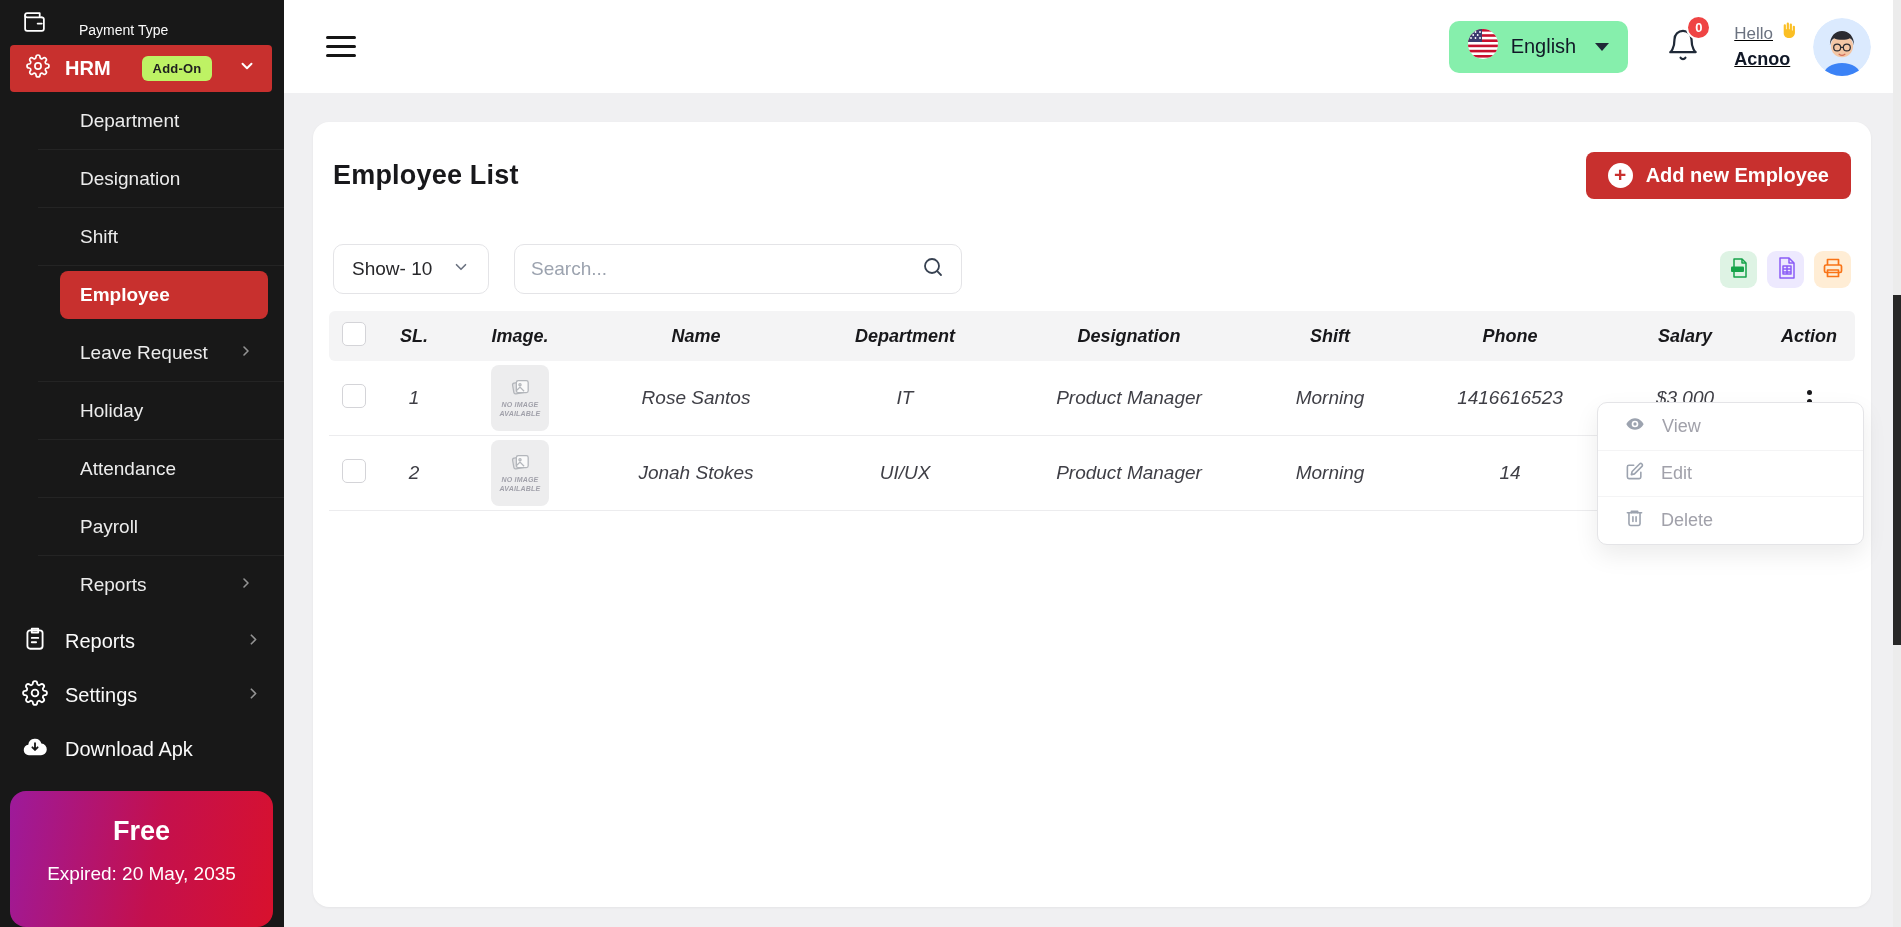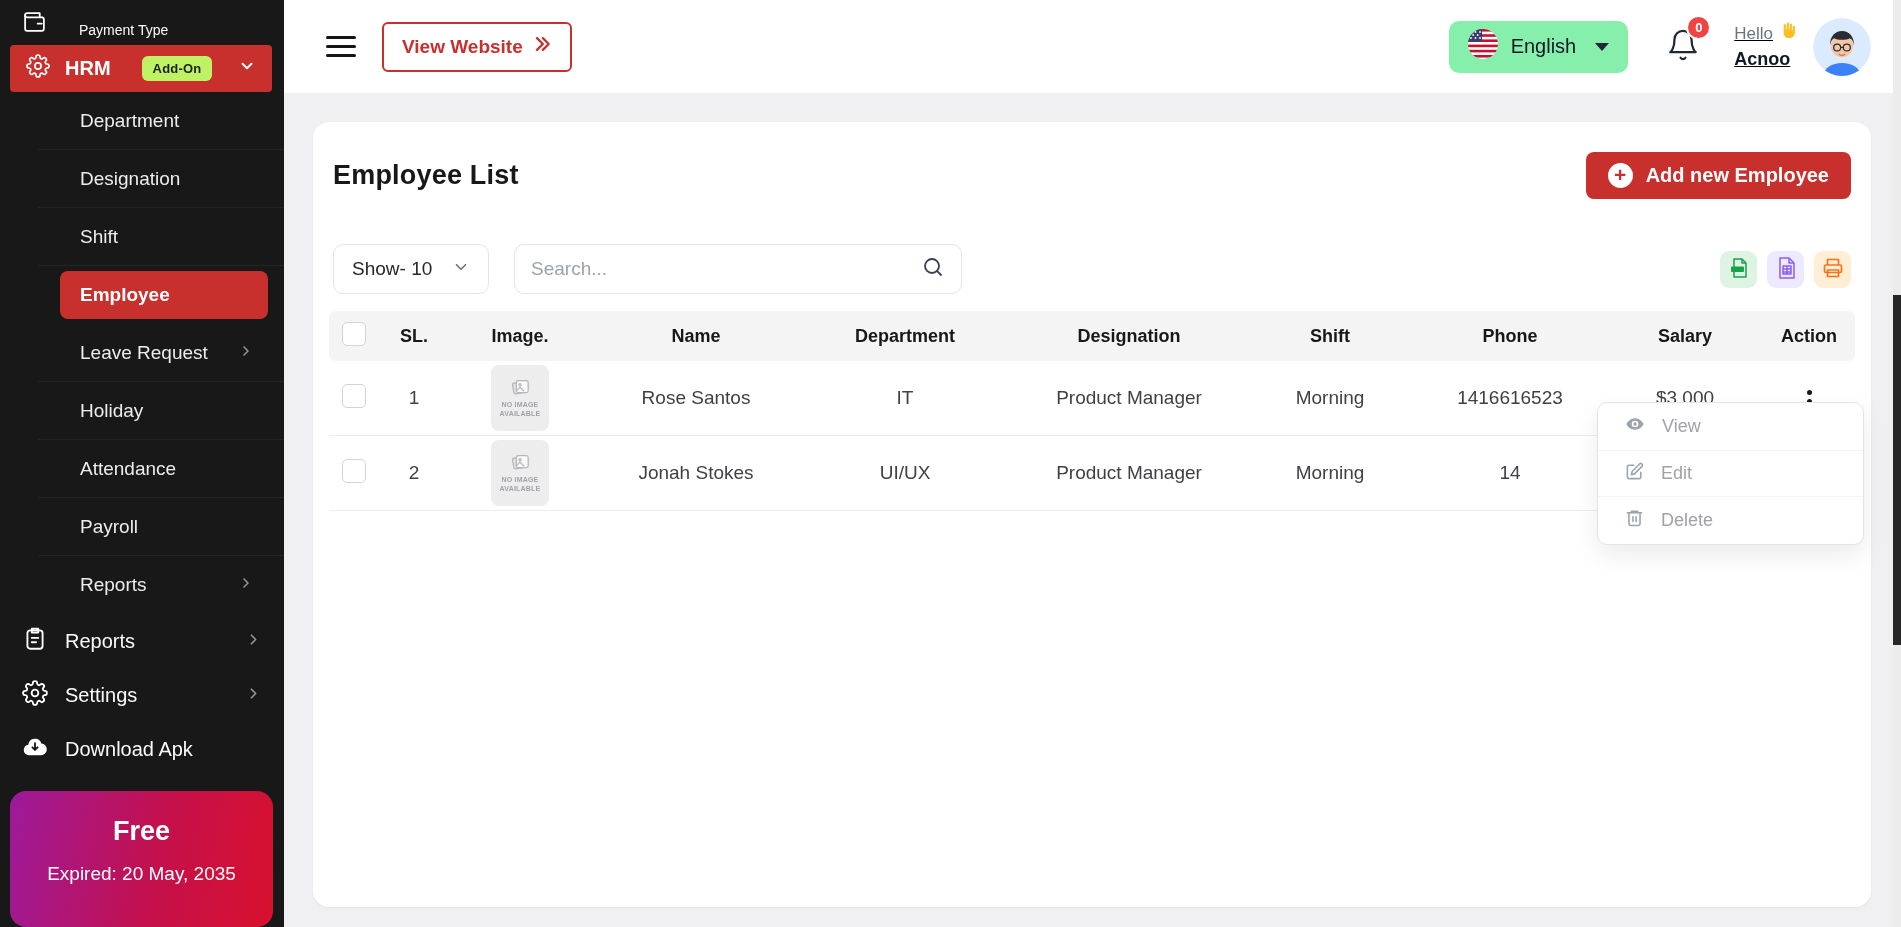--- a/index.html
+++ b/index.html
@@ -56,21 +56,21 @@
   .exports { margin-left:auto; display:flex; gap:10px; }
   .exp-btn { width:37px; height:37px; border-radius:9px; display:flex; align-items:center; justify-content:center; border:none; cursor:pointer; }
   .exp-csv { background:#def3e4; }
   .exp-xls { background:#ede9fe; }
   .exp-prn { background:#ffedd5; }
 
   .tbl { margin:17px 16px 0; }
   .trow { display:grid; grid-template-columns:44px 82px 130px 222px 196px 252px 150px 210px 140px 108px; align-items:center; }
   .thead { background:#f4f4f5; height:50px; font-weight:700; font-size:18px; color:#18181b; border-radius:6px; }
   .tr { height:75px; border-bottom:1px solid #ececee; font-size:19px; color:#3f3f46; }
-  .tc { text-align:center; }
+  .tc { text-align:center;font-style:italic; }
   .cb { width:24px; height:24px; border:1px solid #d4d4d8; border-radius:5px; background:#fff; margin-left:6px; cursor:pointer; }
   .noimg { width:58px; height:66px; background:#ededee; border-radius:8px; margin:0 auto; display:flex; flex-direction:column; align-items:center; justify-content:center; gap:3px; }
   .noimg-txt { font-size:7px; color:#a1a1aa; font-weight:700; text-align:center; line-height:1.25; letter-spacing:.2px; }
   .kebab { display:inline-flex; flex-direction:column; gap:4px; cursor:pointer; padding:6px 10px; }
   .kebab i { width:5px; height:5px; border-radius:50%; background:#18181b; }
 
   .action-menu { position:absolute; left:1597px; top:402px; width:267px; height:143px; background:#fff; border:1px solid #e4e4e7; border-radius:10px; box-shadow:0 10px 24px rgba(0,0,0,.08); z-index:20; display:flex; flex-direction:column; padding:1px 0; }
   .am-item { flex:1; display:flex; align-items:center; gap:17px; padding:0 27px; color:#a1a1aa; font-size:18px; cursor:pointer; }
   .am-item + .am-item { border-top:1px solid #f4f4f5; }
   .am-item svg { flex-shrink:0; }
@@ -191,29 +191,20 @@
   </aside>
 
   <div class="main">
 
     <header class="topbar">
       <div class="hamburger">
           <span></span>
           <span></span>
           <span></span>
         </div>
-      <button class="vw-btn">
-        <span>View Website</span>
-        <span>
-          <svg width="20" height="20" viewBox="0 0 24 24" fill="none" stroke="#c8302e" stroke-width="2.8" stroke-linecap="round" stroke-linejoin="round">
-              <polyline points="6 5 13 12 6 19"></polyline>
-              <polyline points="13 5 20 12 13 19"></polyline>
-            </svg>
-        </span>
-      </button>
       <div class="tb-spacer"></div>
 
       <div class="lang">
         <span>
           <svg width="30" height="30" viewBox="0 0 30 30">
               <defs>
                 <clipPath id="fc">
                   <circle cx="15" cy="15" r="15"></circle>
                 </clipPath>
               </defs>

